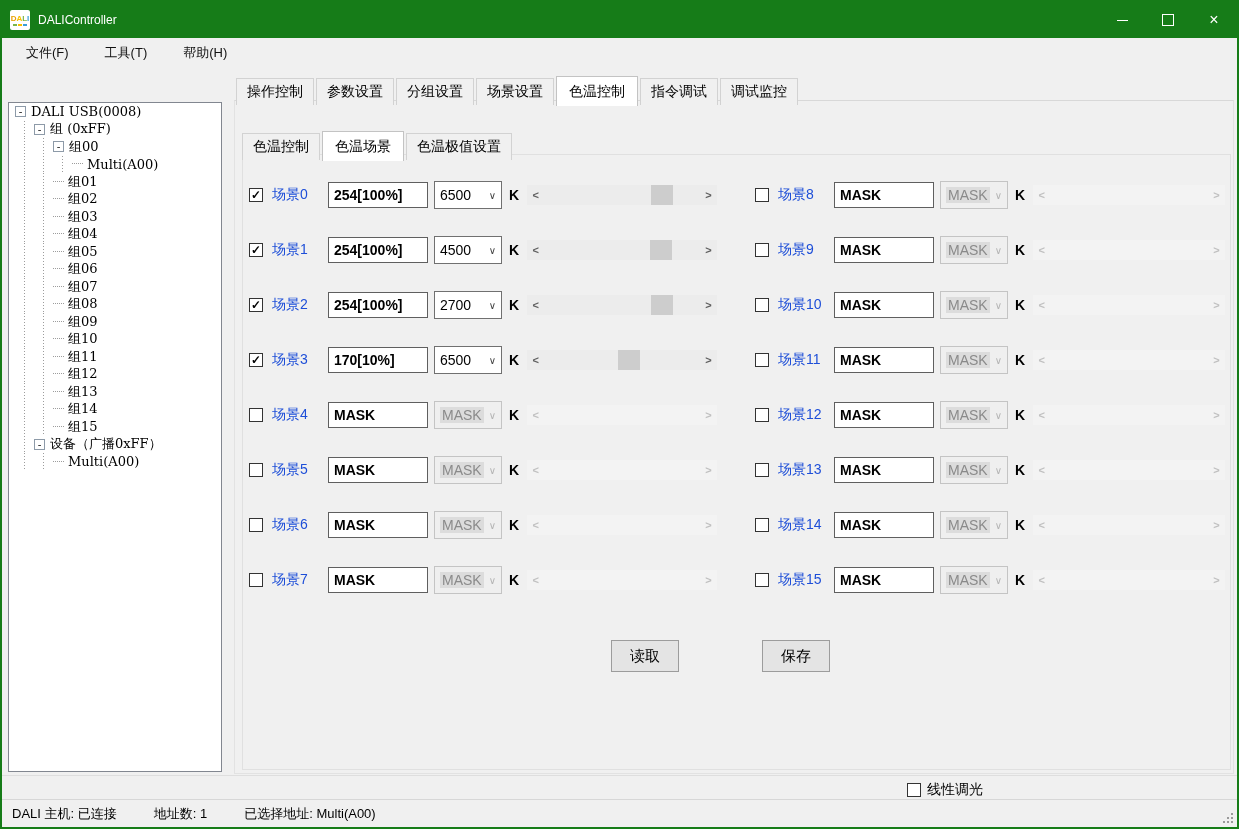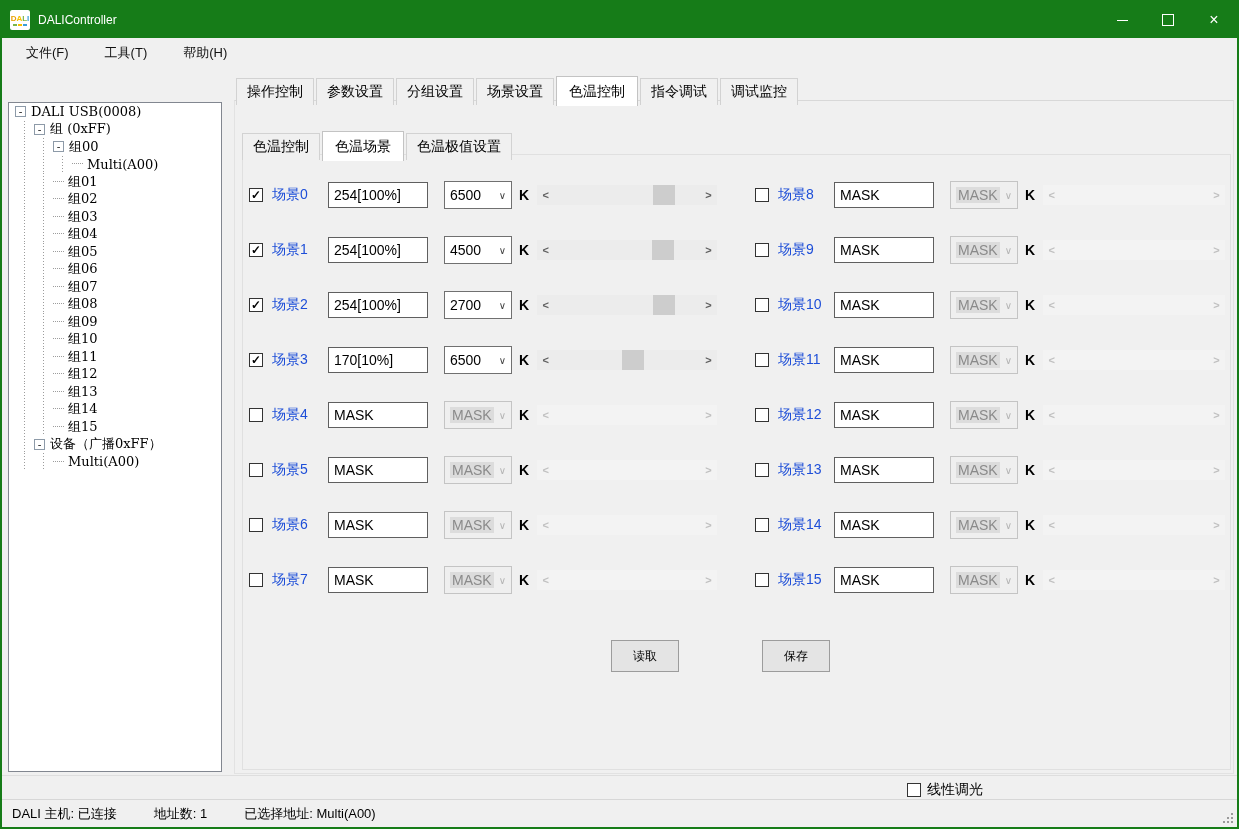--- a/index.html
+++ b/index.html
@@ -55,40 +55,40 @@
   #sub-page{position:absolute;left:240px;top:152px;width:989px;height:616px;background:#f0f0f0;
     border:1px solid #e0e0e0;box-sizing:border-box;z-index:2;}
   
   #col-left{position:absolute;left:6px;top:26px;width:468px;}
   #col-right{position:absolute;left:512px;top:26px;width:470px;}
   .scene-row{display:flex;align-items:center;height:28px;margin-bottom:27px;}
   .cb{width:14px;height:14px;border:1px solid #333;background:#fff;flex:none;margin-right:9px;
     font-size:12px;line-height:13px;text-align:center;color:#000;box-sizing:border-box;font-weight:bold;}
   .scene-label{font-size:14px;color:#1d4ed8;width:56px;flex:none;}
   .level-input{width:100px;height:26px;flex:none;border:1px solid #5f5f5f;background:#fff;
-    font-family:"Liberation Sans",sans-serif;font-size:14px;color:#000;padding:0 0 0 5px;box-sizing:border-box;outline:none;}
-  .combo{width:68px;height:28px;flex:none;margin-left:16px;border:1px solid #707070;background:#fff;
+    font-family:"Liberation Sans",sans-serif;font-size:14px;color:#000;padding:0 0 0 5px;box-sizing:border-box;outline:none;font-weight:bold;}
+  .combo{width:68px;height:28px;flex:none;margin-left:6px;border:1px solid #707070;background:#fff;
     display:flex;align-items:center;box-sizing:border-box;}
   .combo .val{font-size:14px;color:#000;padding-left:5px;flex:1;}
   .combo .chev{font-size:10px;color:#444;padding-right:5px;}
   .k-label{font-size:14px;color:#000;margin:0 8px 0 7px;font-weight:bold;}
   .hscroll{flex:1;height:20px;display:flex;align-items:stretch;background:#ececec;}
   .hscroll .arr{width:17px;display:flex;align-items:center;justify-content:center;
     font-size:11px;font-weight:bold;color:#5f5f5f;}
   .hscroll .track{flex:1;position:relative;}
   .hscroll .thumb{position:absolute;top:0;height:20px;width:22px;background:#cdcdcd;}
   
   .scene-row.disabled .combo{border-color:#c4c4c4;background:#efefef;}
   .scene-row.disabled .combo .val{color:#8a8a8a;background:#dcdcdc;flex:0 0 auto;margin-left:5px;padding:0 2px;}
   .scene-row.disabled .combo .chev{color:#b4b4b4;margin-left:auto;}
   .scene-row.disabled .hscroll{background:#f3f3f3;}
   .scene-row.disabled .hscroll .arr{color:#c0c0c0;}
   
   .action-btn{position:absolute;width:68px;height:32px;background:#e4e4e4;border:1px solid #9c9c9c;
-    font-family:"Liberation Sans",sans-serif;font-size:12px;color:#000;text-align:center;line-height:30px;box-sizing:border-box;}
+    font-family:"Liberation Sans",sans-serif;font-size:15px;color:#000;text-align:center;line-height:30px;box-sizing:border-box;}
   #read-btn{left:368px;top:485px;}
   #save-btn{left:519px;top:485px;}
   
   #linear-dim{position:absolute;left:905px;top:779px;display:flex;align-items:center;z-index:4;}
   #linear-dim .cb{margin-right:6px;}
   #linear-dim .lbl{font-size:14px;color:#000;}
   #page-bottom-line{position:absolute;left:0;top:773px;right:0;height:1px;background:#dedede;}
   
   #statusbar{position:absolute;left:0;right:0;bottom:0;height:27px;background:#f0f0f0;
     border-top:1px solid #d7d7d7;display:flex;align-items:center;font-size:13px;color:#000;}

